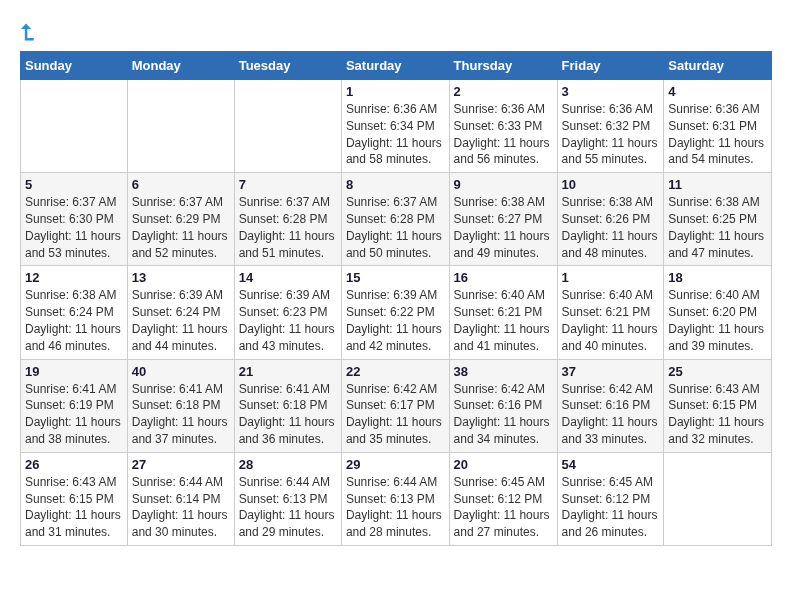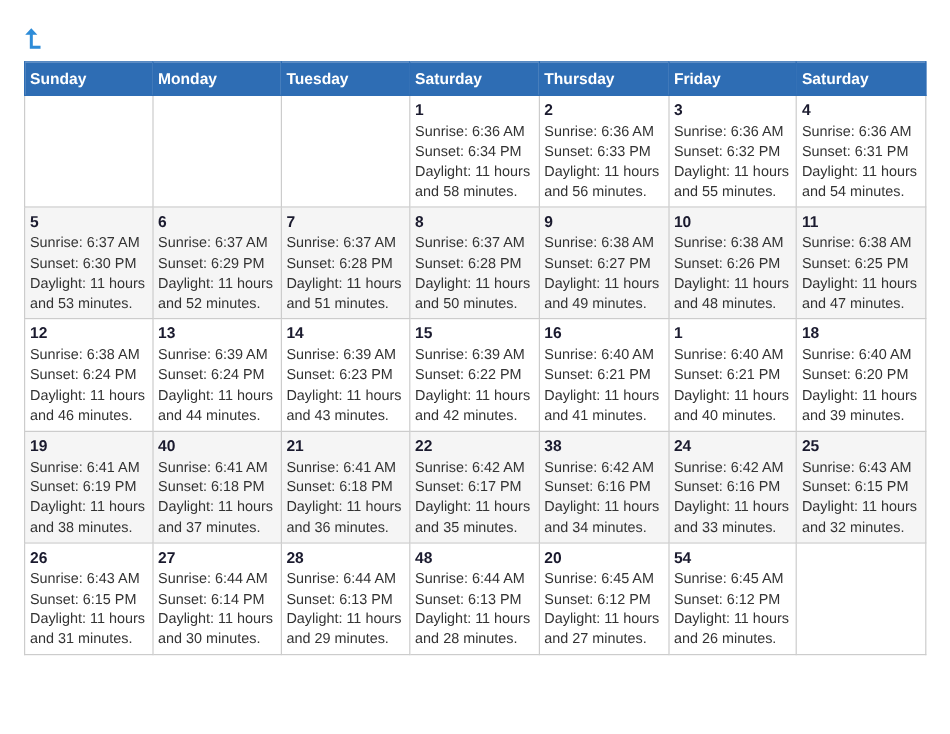--- a/index.html
+++ b/index.html
@@ -286,21 +286,21 @@
 and 35 minutes.</div>
           </td>
           <td>
             <div class="day-number">38</div>
             <div class="day-info" style="white-space: pre-line;">Sunrise: 6:42 AM
 Sunset: 6:16 PM
 Daylight: 11 hours
 and 34 minutes.</div>
           </td>
           <td>
-            <div class="day-number">24</div>
+            <div class="day-number">37</div>
             <div class="day-info" style="white-space: pre-line;">Sunrise: 6:42 AM
 Sunset: 6:16 PM
 Daylight: 11 hours
 and 33 minutes.</div>
           </td>
           <td>
             <div class="day-number">25</div>
             <div class="day-info" style="white-space: pre-line;">Sunrise: 6:43 AM
 Sunset: 6:15 PM
 Daylight: 11 hours
@@ -323,21 +323,21 @@
 and 30 minutes.</div>
           </td>
           <td>
             <div class="day-number">28</div>
             <div class="day-info" style="white-space: pre-line;">Sunrise: 6:44 AM
 Sunset: 6:13 PM
 Daylight: 11 hours
 and 29 minutes.</div>
           </td>
           <td>
-            <div class="day-number">48</div>
+            <div class="day-number">29</div>
             <div class="day-info" style="white-space: pre-line;">Sunrise: 6:44 AM
 Sunset: 6:13 PM
 Daylight: 11 hours
 and 28 minutes.</div>
           </td>
           <td>
             <div class="day-number">20</div>
             <div class="day-info" style="white-space: pre-line;">Sunrise: 6:45 AM
 Sunset: 6:12 PM
 Daylight: 11 hours

